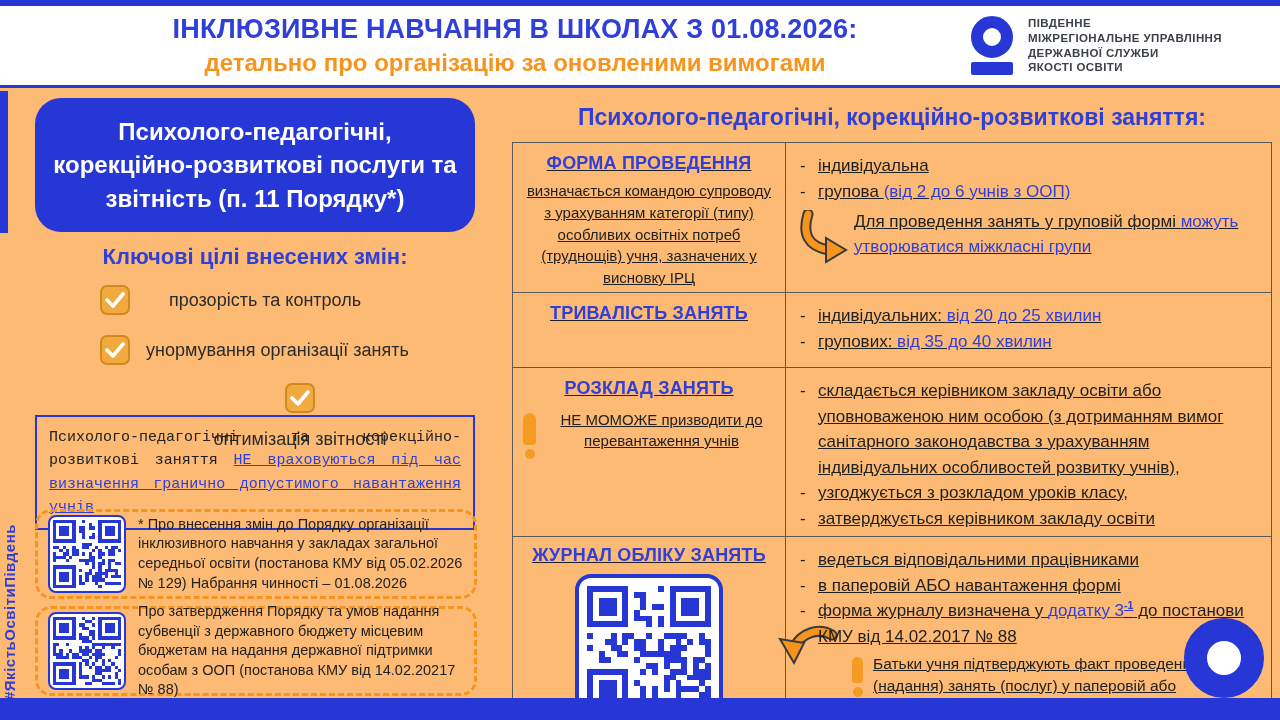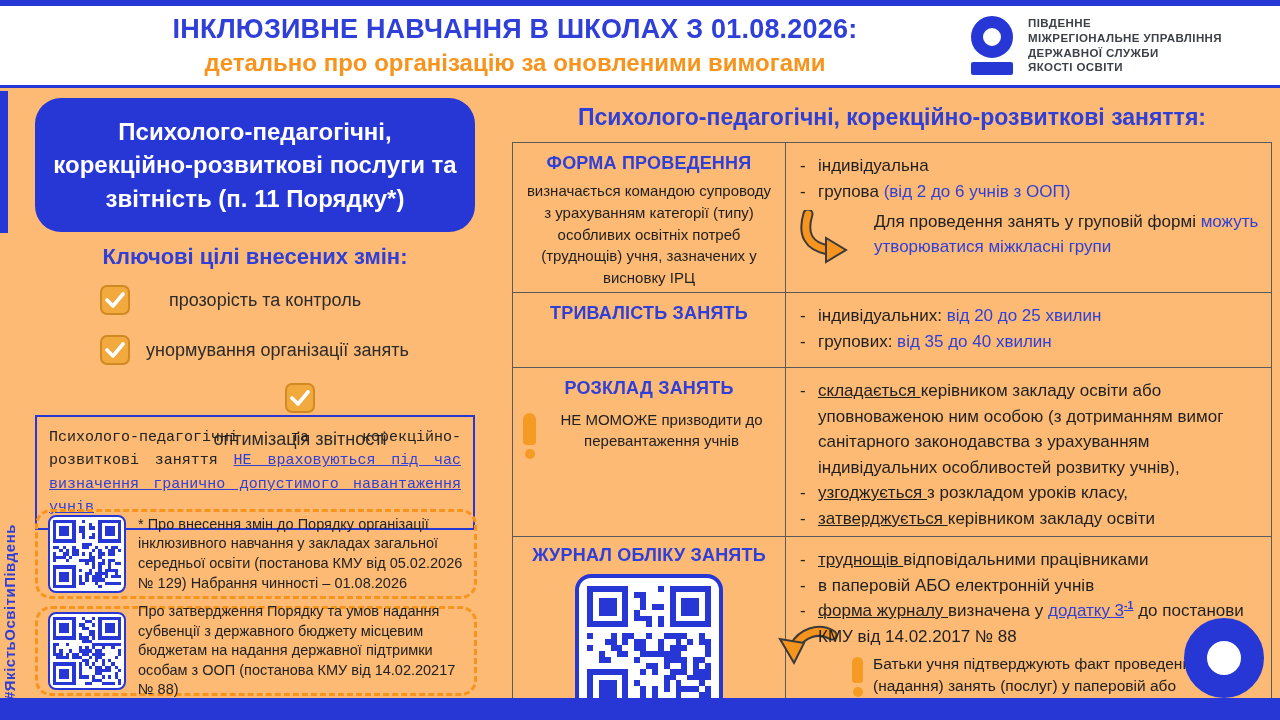--- a/index.html
+++ b/index.html
@@ -36,33 +36,33 @@
   .dashed-box-1{top:509px;align-items:center;}
   .dashed-box-2{top:606px;}
   .qr-small{width:78px;height:78px;flex:0 0 78px;border:2px solid var(--blue);border-radius:8px;padding:3px;color:var(--blue);background:#fff;}
   .dashed-caption{font-size:14.5px;line-height:1.35;color:#222;}
   .hashtag{position:absolute;left:1px;top:490px;height:210px;writing-mode:vertical-rl;transform:rotate(180deg);color:var(--blue-text);font-size:15px;font-weight:bold;letter-spacing:.5px;text-align:left;}
 
   
   .right-title{position:absolute;left:512px;top:104px;width:760px;text-align:center;color:var(--blue-text);font-weight:bold;font-size:23px;}
   .table{position:absolute;left:512px;top:142px;width:760px;height:576px;border:1px solid #5a5a5a;display:grid;grid-template-columns:273px 486px;grid-template-rows:150px 75px:}
   .table{grid-template-rows:150px 75px 169px 181px;}
-  .cell{border-right:1px solid #5a5a5a;border-bottom:1px solid #5a5a5a;padding:8px 10px;position:relative;}
+  .cell{border-right:1px solid #5a5a5a;border-bottom:1px solid #5a5a5a;padding:8px 10px;position:relative;text-decoration:underline;}
   .cell:nth-child(2n){border-right:none;}
   .cell-left{text-align:center;}
   .row-heading{color:var(--blue-text);font-size:18px;font-weight:bold;letter-spacing:.2px;margin-top:2px;}
   .cell-body{font-size:15px;line-height:1.45;margin-top:6px;color:#1f1f1f;}
   .bullets{margin-top:2px;}
   .bullet{font-size:17px;line-height:1.5;padding-left:22px;position:relative;color:#1f1f1f;}
   .bullet::before{content:"-";position:absolute;left:4px;}
   .seg-blue{color:var(--blue-text);}
   .seg-u{text-decoration:underline;}
   .seg-blue-u{color:var(--blue-text);text-decoration:underline;}
   .seg-blue-sup{color:var(--blue-text);vertical-align:super;font-size:.62em;font-weight:bold;text-decoration:underline;}
-  .arrow-note{display:flex;align-items:flex-start;gap:22px;margin-top:6px;margin-left:4px;}
+  .arrow-note{display:flex;align-items:flex-start;gap:2px;margin-top:6px;margin-left:4px;}
   .arrow-note-text{font-size:17px;line-height:1.45;}
   .warn-wrap{display:flex;gap:12px;align-items:flex-start;margin-top:10px;justify-content:center;}
   .excl{width:13px;flex:0 0 13px;display:flex;flex-direction:column;align-items:center;gap:4px;margin-top:4px;}
   .excl .bar{width:13px;height:32px;background:#f59a23;border-radius:7px 7px 4px 4px;}
   .excl .dot{width:10px;height:10px;background:#f59a23;border-radius:50%;}
   .excl-sm .bar{height:26px;width:11px;}
   .excl-sm{width:11px;flex-basis:11px;}
   .warn-text{font-size:15px;line-height:1.4;text-align:center;}
   .qr-big-wrap{display:flex;justify-content:center;margin-top:8px;}
   .qr-big{width:148px;height:148px;border:4px solid var(--blue);border-radius:16px;padding:8px;color:var(--blue);background:#fff;}
@@ -567,22 +567,22 @@
             </svg></div>
       </div>
     </div>
     <div class="cell">
       <svg width="70" height="50" viewBox="0 0 70 50" style="position:absolute;left:-18px;top:88px;">
         <path d="M64 10 C50 2 34 8 26 22" fill="none" stroke="#3a3a3a" stroke-width="11" stroke-linecap="round"></path>
         <path d="M64 10 C50 2 34 8 26 22" fill="none" stroke="#f7941e" stroke-width="7" stroke-linecap="round"></path>
         <polygon points="36,18 12,14 26,38" fill="#f7941e" stroke="#3a3a3a" stroke-width="2"></polygon>
       </svg>
       <div class="bullets">
-        <div class="bullet"><span class="seg-u">труднощів </span><span class="seg-plain">відповідальними працівниками</span></div>
-        <div class="bullet"><span class="seg-plain">в паперовій АБО електронній учнів</span></div>
+        <div class="bullet"><span class="seg-u">ведеться </span><span class="seg-plain">відповідальними працівниками</span></div>
+        <div class="bullet"><span class="seg-plain">в паперовій АБО навантаження формі</span></div>
         <div class="bullet"><span class="seg-u">форма журналу </span><span class="seg-plain">визначена у </span><span class="seg-blue-u">додатку 3</span><span class="seg-blue-sup">-1</span><span class="seg-plain"> до постанови КМУ від 14.02.2017 № 88</span></div>
       </div>
       <div class="warn-wrap journal-warn">
         <span class="excl excl-sm">
             <span class="bar"></span>
             <span class="dot"></span>
           </span>
         <span class="warn-text">Батьки учня підтверджують факт проведення (надання) занять (послуг) у паперовій або електронній формі</span>
       </div>
     </div>

